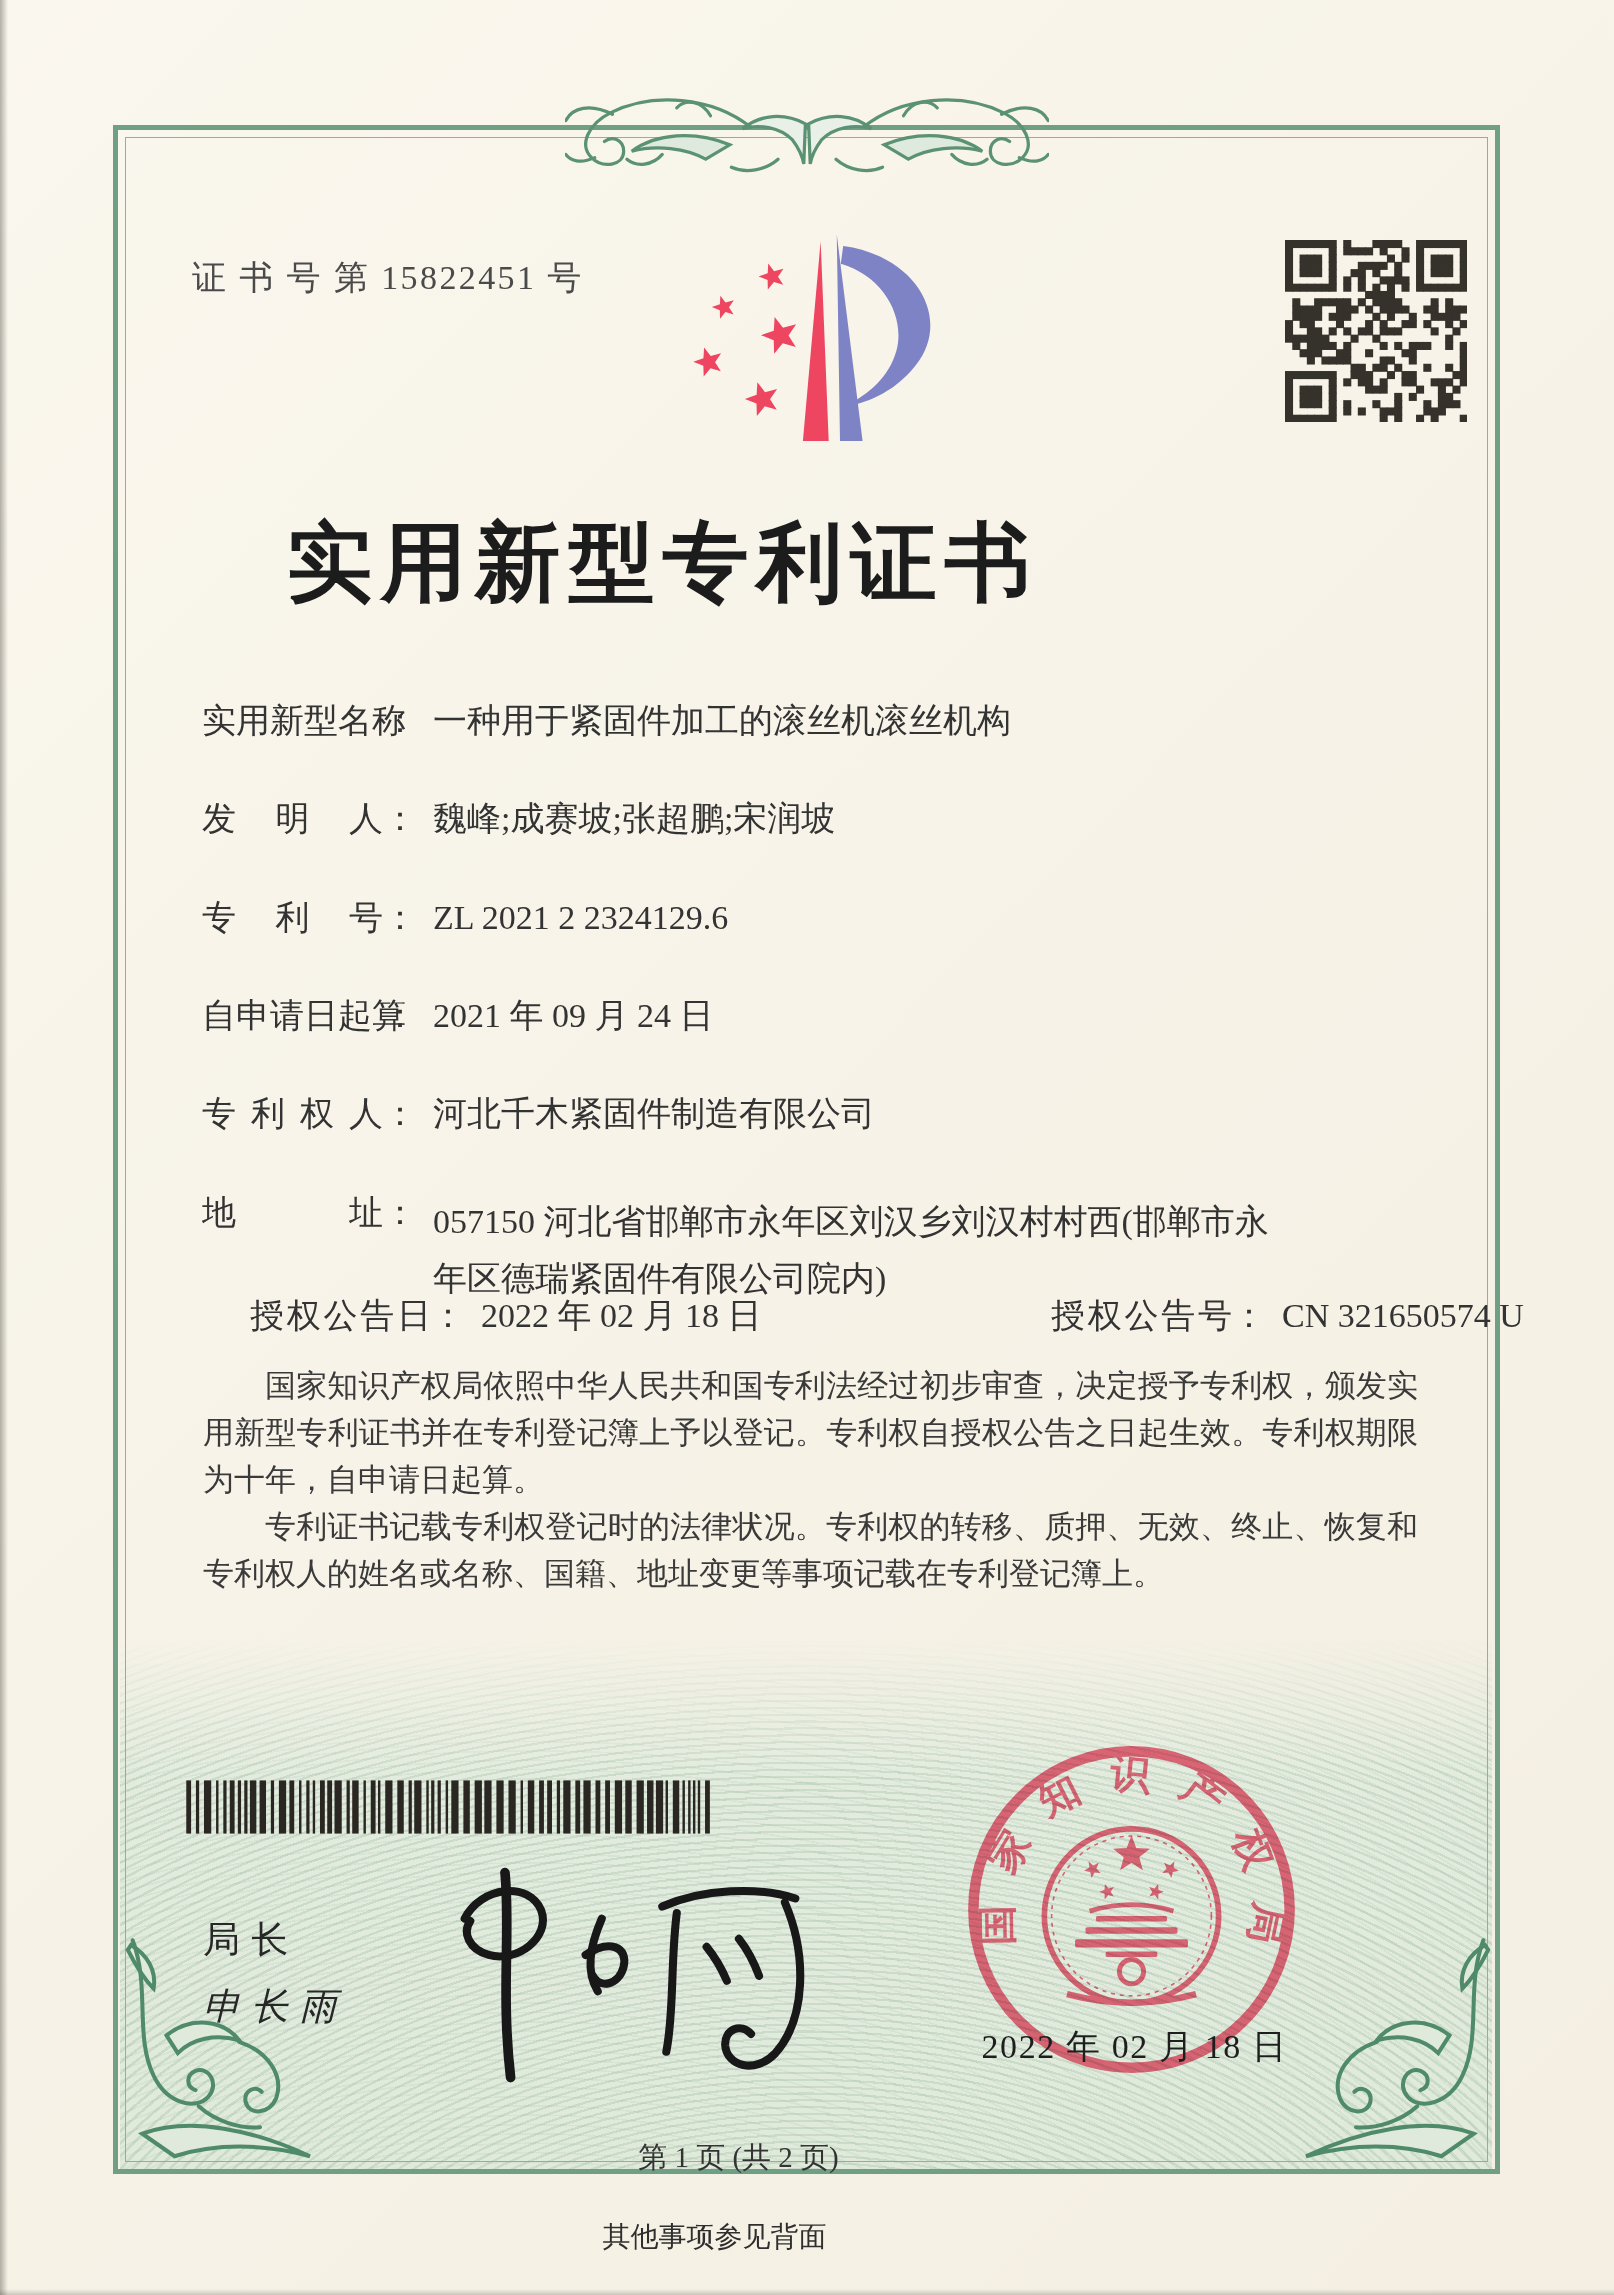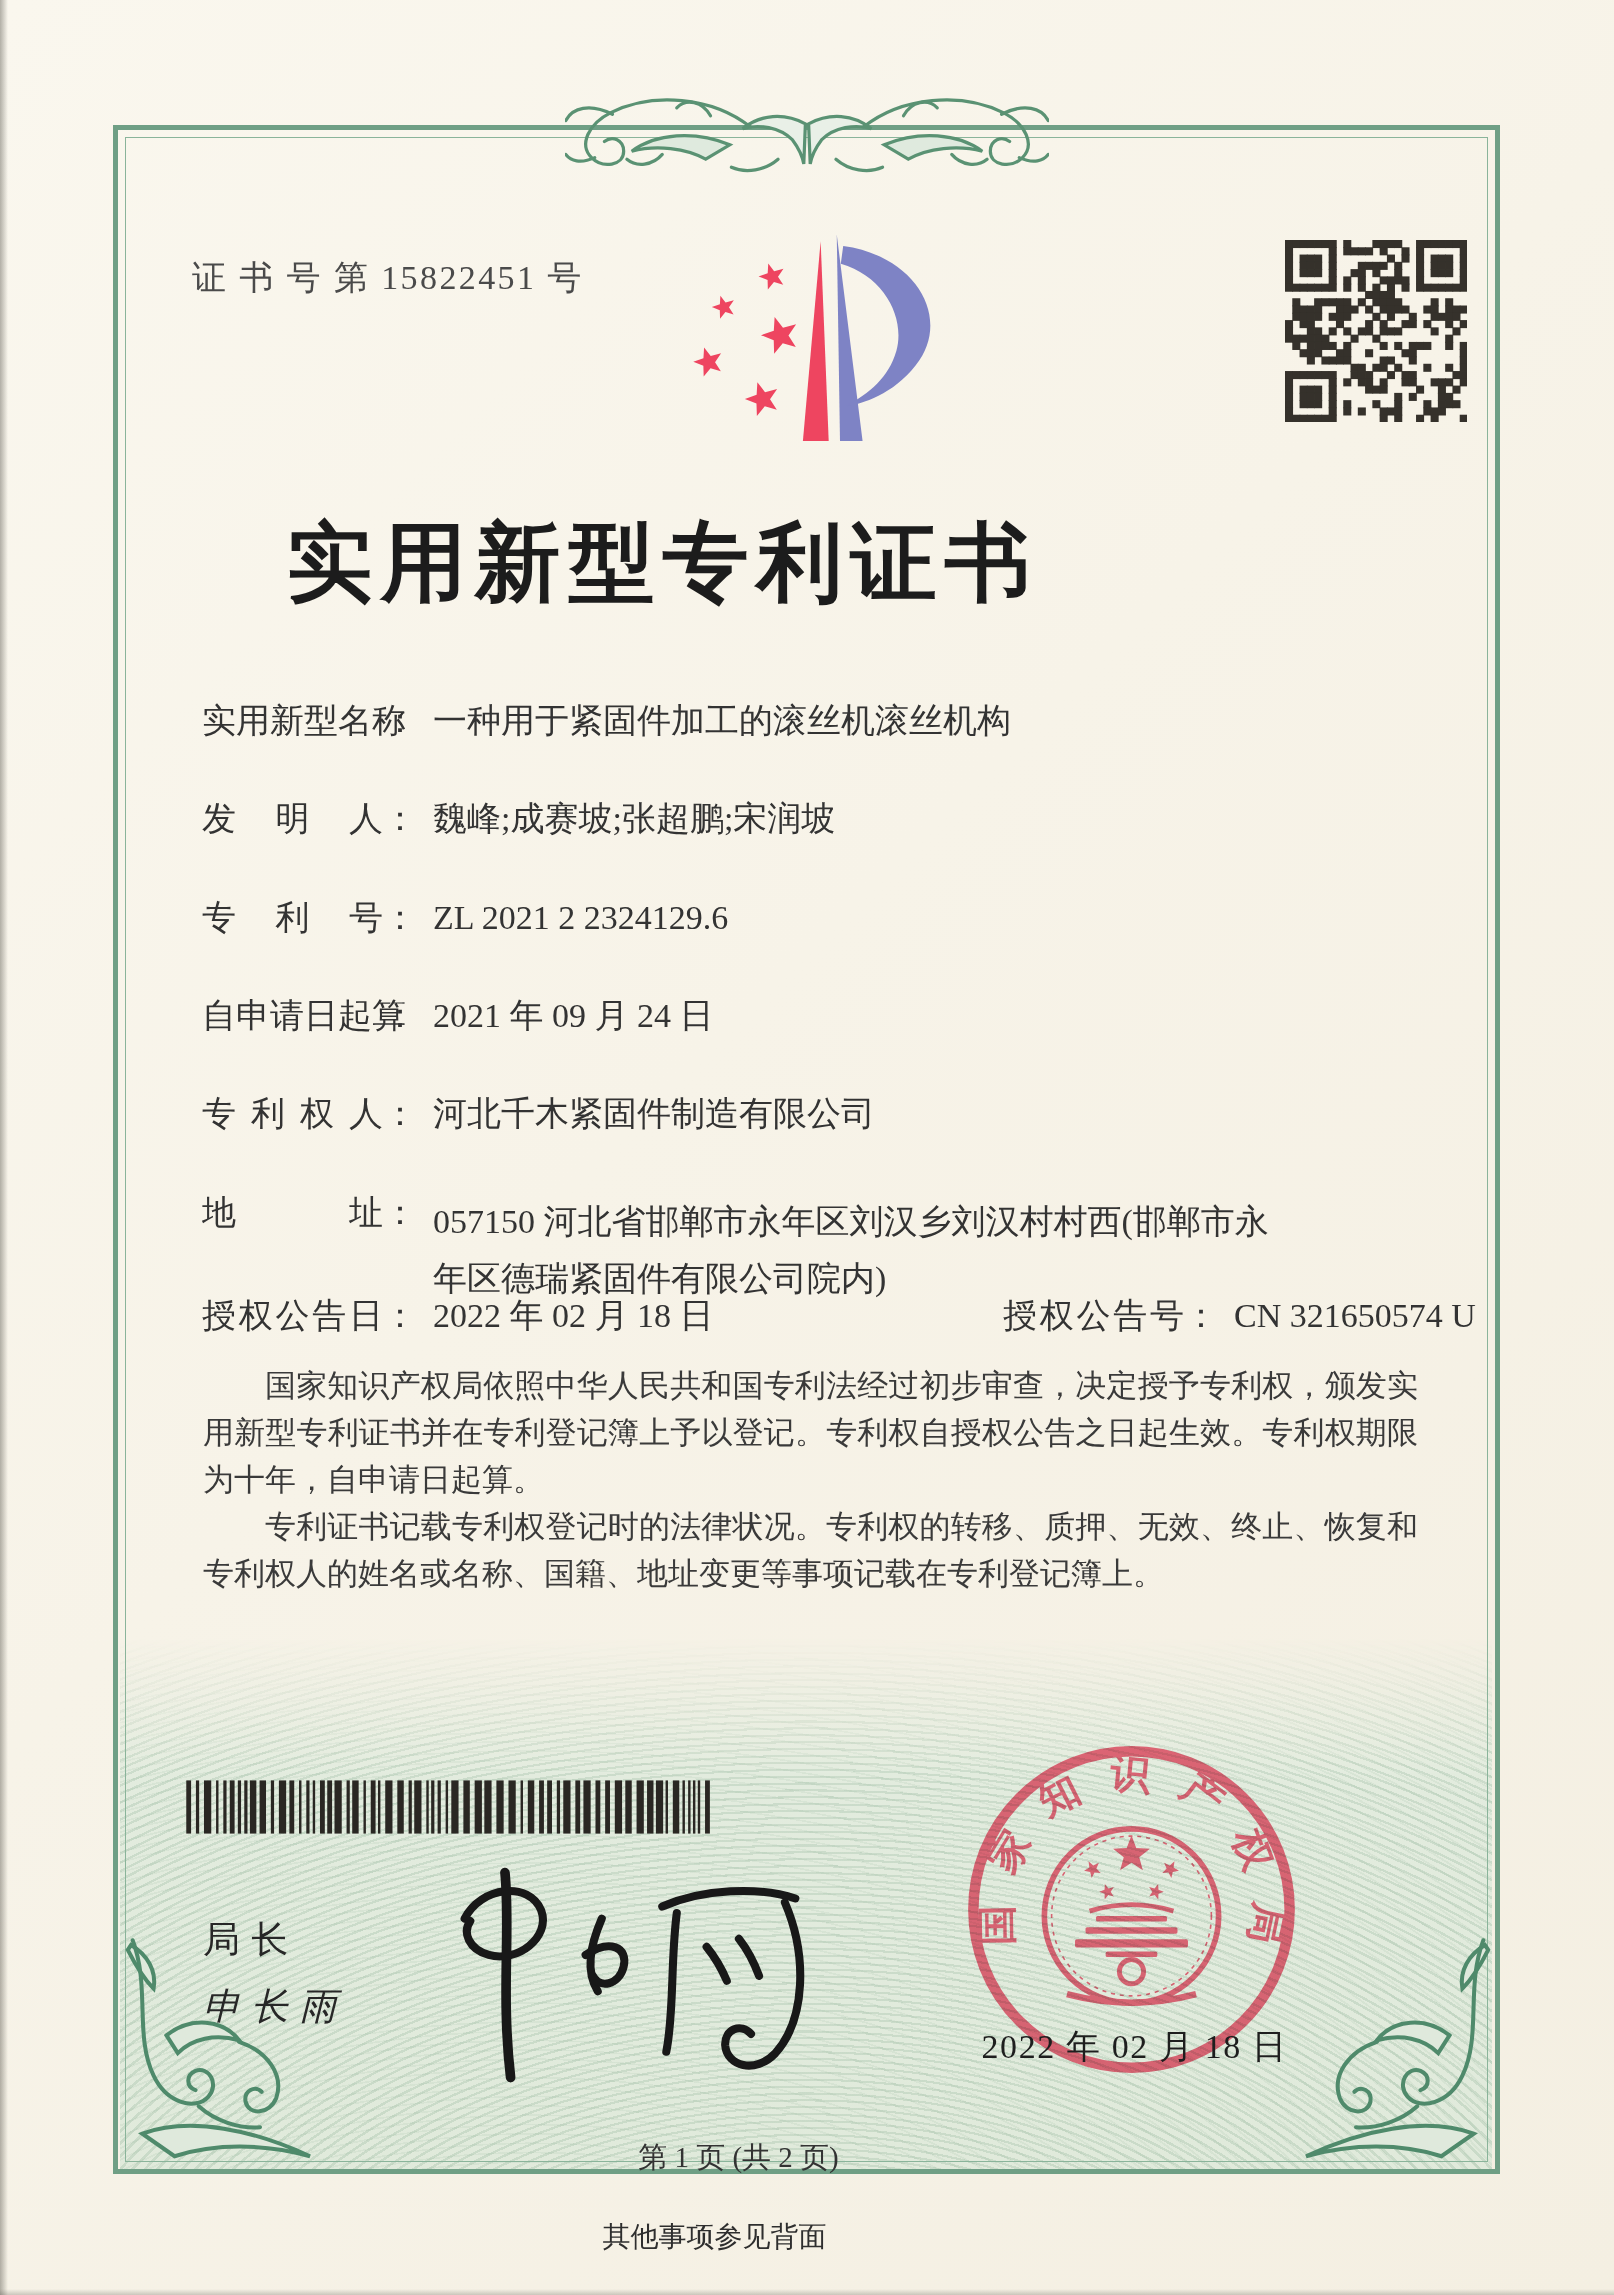--- a/index.html
+++ b/index.html
@@ -437,21 +437,21 @@
   <div class="row" style="top:1094px;">
     <span class="lbl">专利权人</span>
     <span class="col">：</span>
     <span class="val">河北千木紧固件制造有限公司</span>
   </div>
   <div class="row" style="top:1193px;justify-content:center;">
     <span class="lbl">地址</span>
     <span class="col">：</span>
     <span class="val addr-val"><span>057150 河北省邯郸市永年区刘汉乡刘汉村村西(邯郸市永</span><br><span>年区德瑞紧固件有限公司院内)</span></span>
   </div>
-  <div class="row" style="top:1296px;width:1298px;">
+  <div class="row" style="top:1296px;width:1298px;margin-left:48px;">
     <span class="lbl">授权公告日</span>
     <span class="col">：</span>
     <span class="val">2022 年 02 月 18 日</span>
     <span class="grant-right">
       <span class="lbl">授权公告号</span>
       <span class="col">：</span>
       <span class="val">CN 321650574 U</span>
     </span>
   </div>
 

